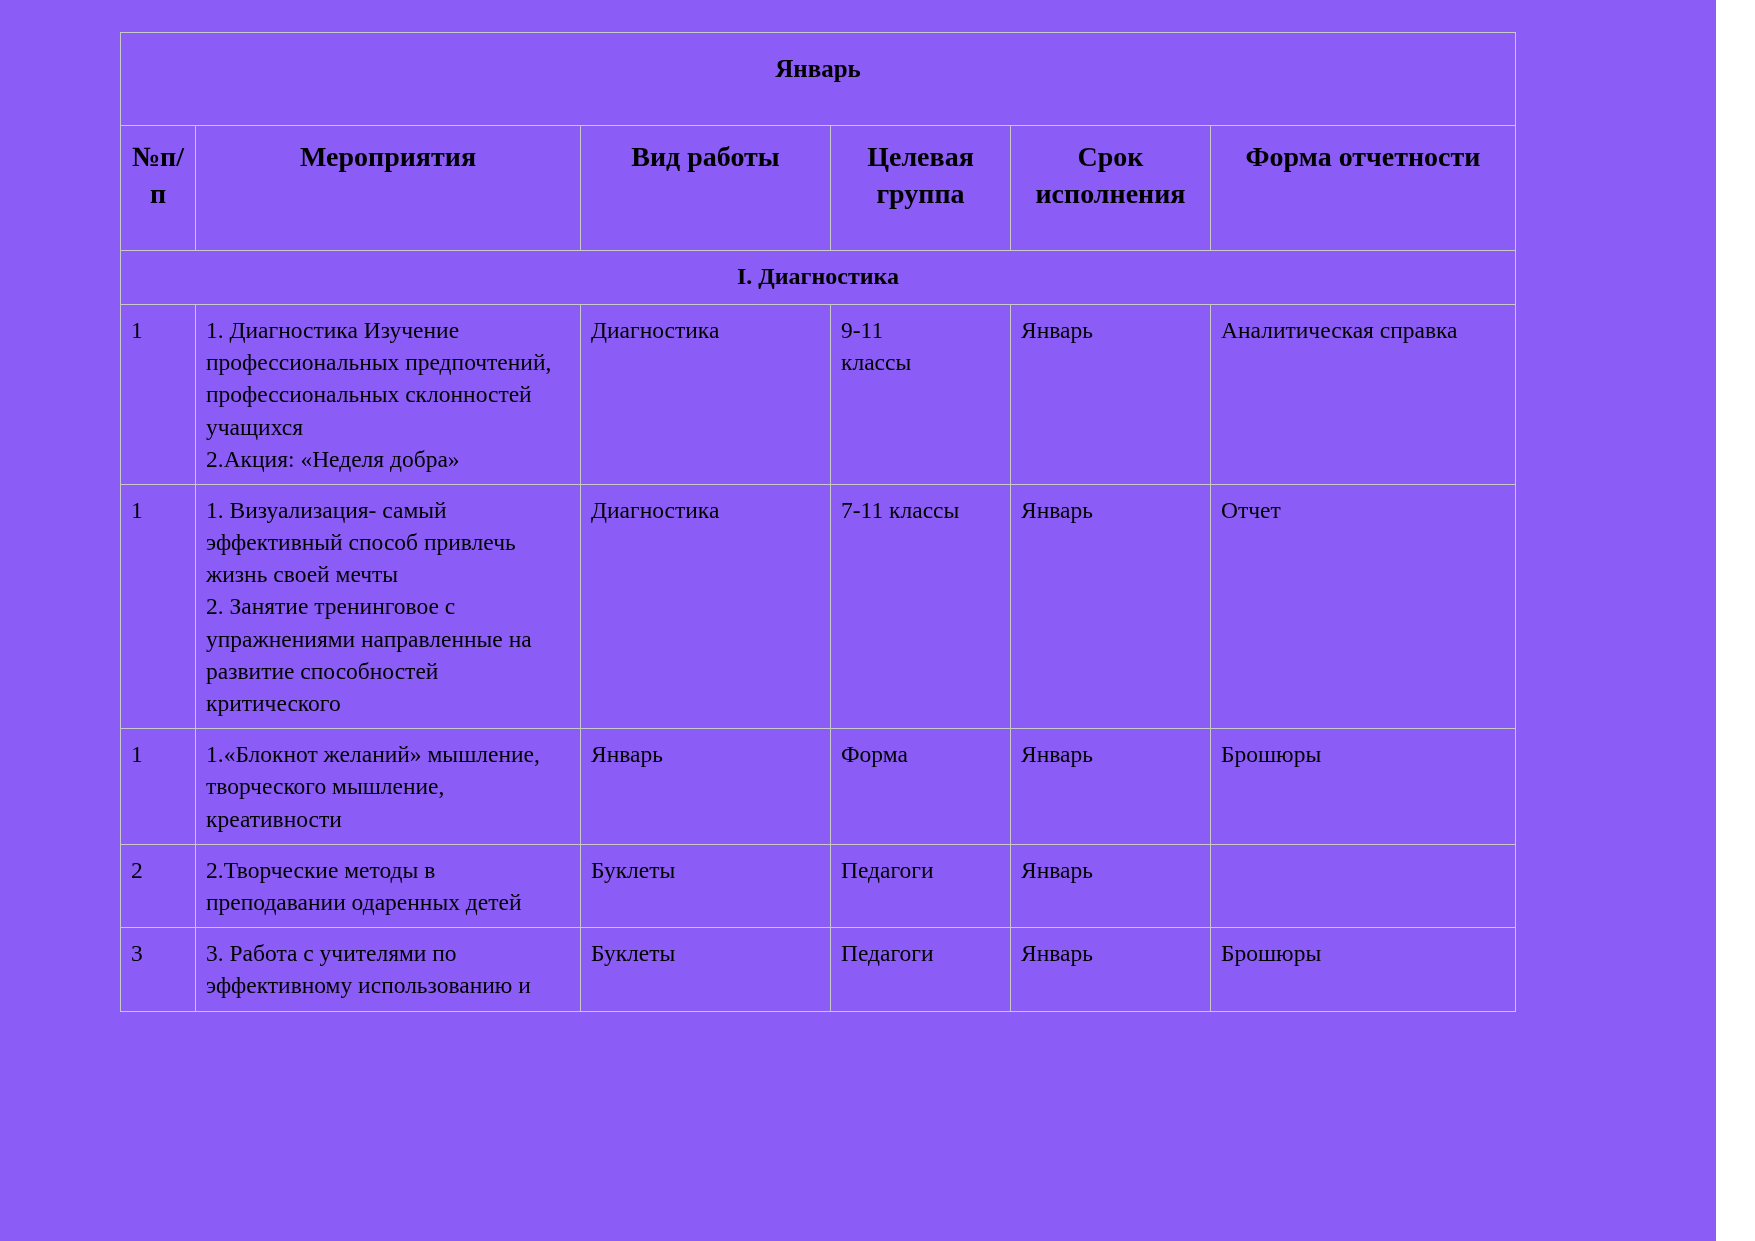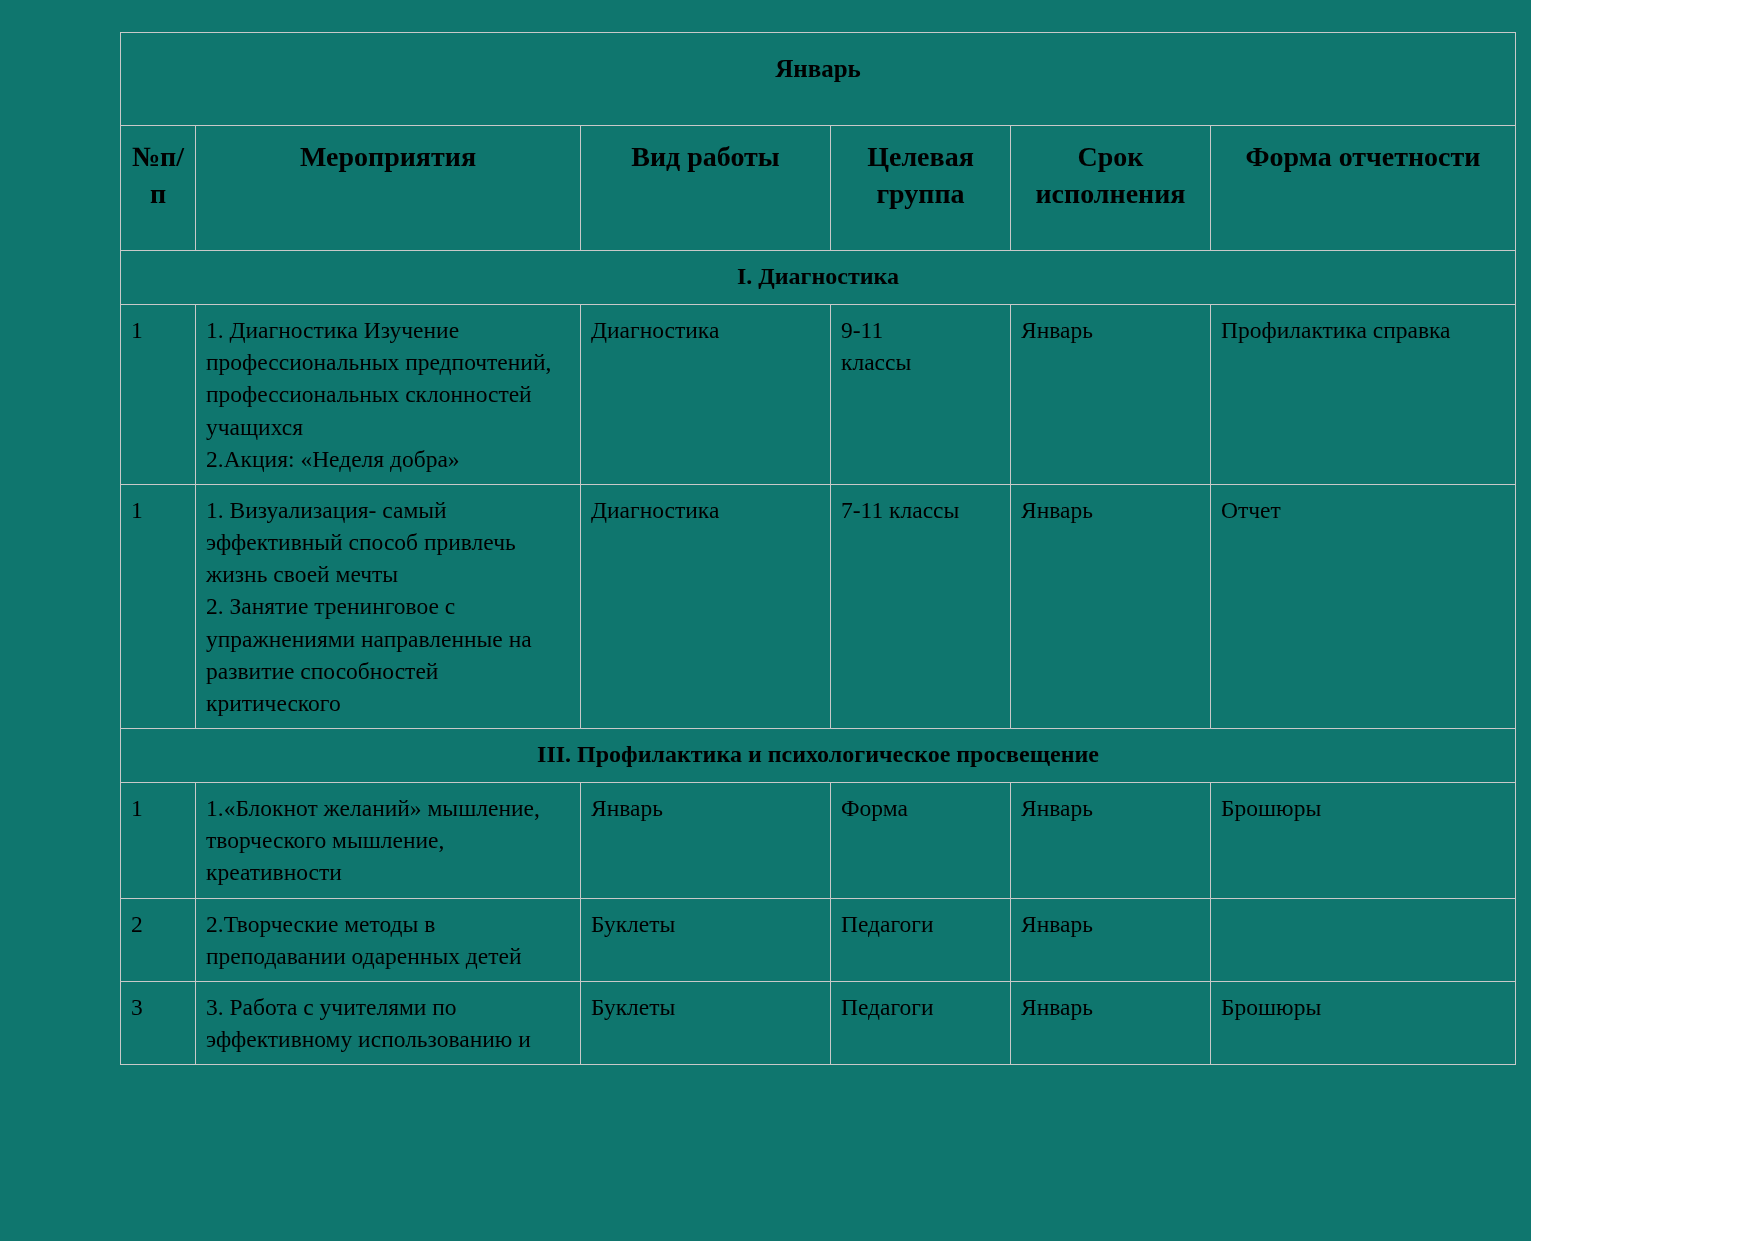--- a/index.html
+++ b/index.html
@@ -9,23 +9,23 @@
   }
   body {
     width: 1755px;
     height: 1241px;
     font-family: "Liberation Serif", "DejaVu Serif", serif;
     color: #000000;
     overflow: hidden;
   }
   .page {
     position: relative;
-    width: 1531px;
+    width: 1716px;
     height: 1241px;
-    background: #0f766e;
+    background: #8b5cf6;
     box-sizing: border-box;
     padding: 32px 120px 8px 120px;
   }
   table.plan {
     width: 1395px;
     border-collapse: collapse;
     table-layout: fixed;
     font-size: 23px;
     line-height: 1.33;
   }
@@ -106,36 +106,33 @@
         <td colspan="6">I. Диагностика</td>
       </tr>
       <tr class="data-row">
         <td>1</td>
         <td class="cell-lines pad-1">1. Диагностика Изучение профессиональных предпочтений, профессиональных склонностей учащихся
 2.Акция:  «Неделя добра»</td>
         <td class="cell-lines">Диагностика</td>
         <td class="cell-lines">9-11
 классы</td>
         <td class="cell-lines">Январь</td>
-        <td class="cell-lines">Профилактика справка</td>
+        <td class="cell-lines">Аналитическая справка</td>
       </tr>
 
       <tr class="data-row">
         <td>1</td>
         <td class="cell-lines pad-1">1. Визуализация- самый эффективный способ привлечь жизнь своей мечты
 2. Занятие тренинговое с упражнениями направленные на развитие способностей критического</td>
         <td class="cell-lines">Диагностика</td>
         <td class="cell-lines">7-11 классы</td>
         <td class="cell-lines">Январь</td>
         <td class="cell-lines">Отчет</td>
       </tr>
 
-      <tr class="section-row">
-        <td colspan="6">III. Профилактика и психологическое просвещение</td>
-      </tr>
       <tr class="data-row">
         <td>1</td>
         <td class="cell-lines">1.«Блокнот желаний» мышление, творческого мышление, креативности</td>
         <td class="cell-lines">Январь</td>
         <td class="cell-lines">Форма</td>
         <td class="cell-lines">Январь</td>
         <td class="cell-lines">Брошюры</td>
       </tr>
       <tr class="data-row">
         <td>2</td>

